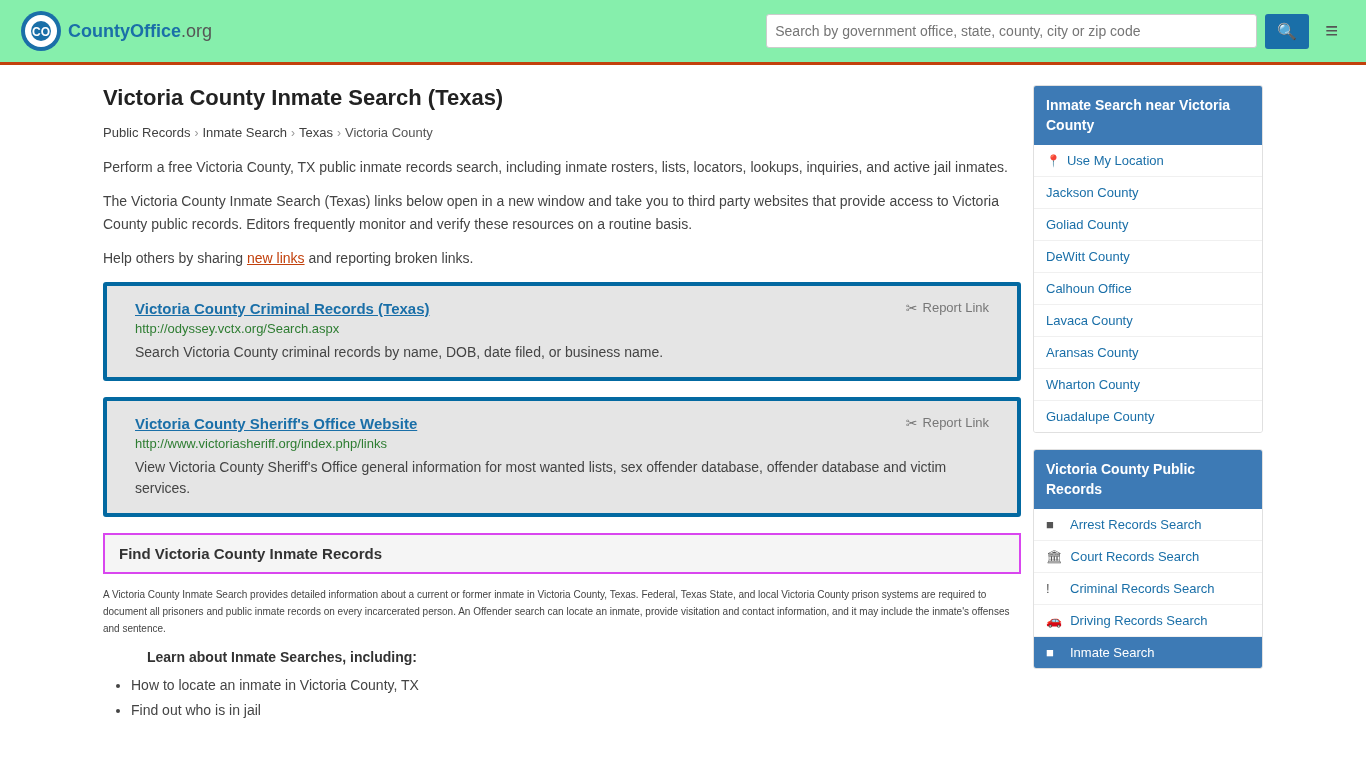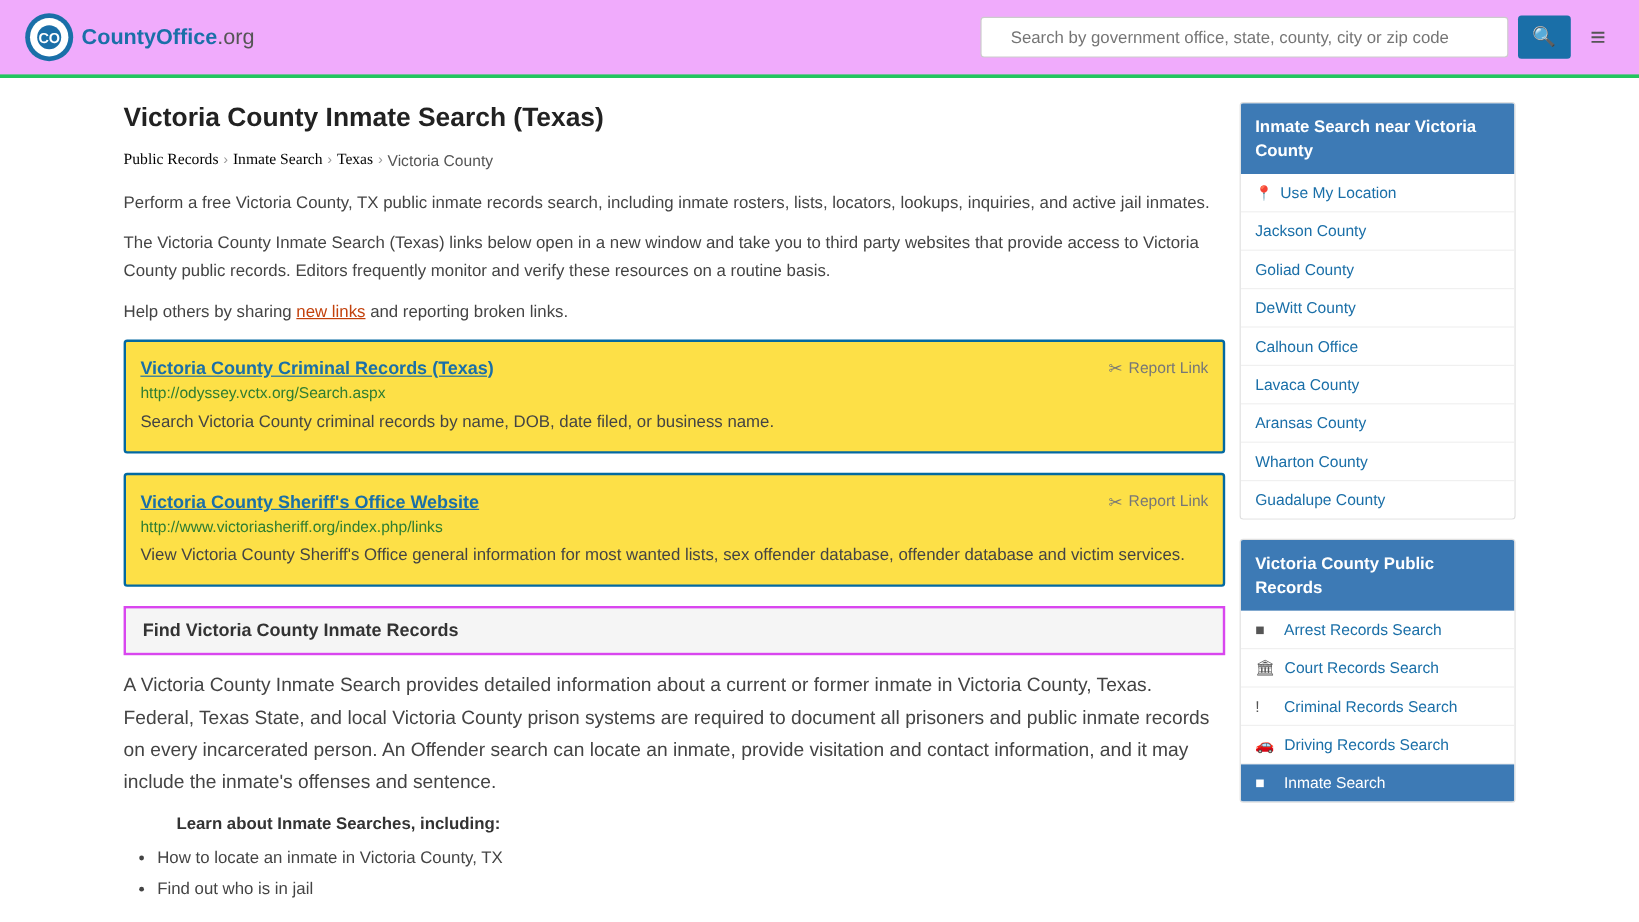--- a/index.html
+++ b/index.html
@@ -1,43 +1,43 @@
 <!DOCTYPE html>
 <html><head>
   <meta charset="utf-8">
   <style>
     * { box-sizing: border-box; margin: 0; padding: 0; }
     body { font-family: Arial, sans-serif; font-size: 14px; color: #333; background: #fff; }
 
     
     .header {
-      background: #f0abfc;
-      border-bottom: 3px solid #22c55e;
+      background: #86efac;
+      border-bottom: 3px solid #c2410c;
       padding: 10px 20px;
       display: flex;
       align-items: center;
       justify-content: space-between;
     }
     .logo-area {
       display: flex;
       align-items: center;
       gap: 6px;
     }
     .logo-icon {
       width: 42px;
       height: 42px;
     }
     .search-area {
       display: flex;
       align-items: center;
       gap: 8px;
     }
     .search-box {
-      width: 440px;
-      padding: 8px 24px;
+      width: 491px;
+      padding: 8px 8px;
       border: 1px solid #ccc;
       border-radius: 3px;
       font-size: 14px;
       color: #999;
     }
     .search-btn {
       background: #1a6fa8;
       border: none;
       color: white;
       padding: 8px 12px;
@@ -82,23 +82,22 @@
     .breadcrumb {
       display: flex;
       align-items: center;
       gap: 4px;
       font-size: 13px;
       color: #1a6fa8;
       margin-bottom: 16px;
       flex-wrap: wrap;
     }
     .breadcrumb a {
-      color: #000000;
+      color: #404040;
       text-decoration: none;
-      font-family: Liberation Serif, serif;
     }
     .breadcrumb .sep {
       color: #999;
       font-size: 12px;
     }
     .breadcrumb .current {
       color: #555;
     }
 
     
@@ -108,25 +107,25 @@
       line-height: 1.6;
       margin-bottom: 12px;
     }
     .desc-text a {
       color: #c2410c;
       text-decoration: underline;
     }
 
     
     .result-card {
-      border: 2px solid #0369a1;
+      border: 4px solid #0369a1;
       border-radius: 3px;
-      padding: 14px 12px;
+      padding: 14px 28px;
       margin-bottom: 16px;
-      background: #fde047;
+      background: #e5e5e5;
     }
     .result-header {
       display: flex;
       justify-content: space-between;
       align-items: flex-start;
       margin-bottom: 4px;
     }
     .result-title {
       font-size: 15px;
       font-weight: bold;
@@ -165,21 +164,21 @@
       padding: 10px 14px;
       font-size: 15px;
       font-weight: bold;
       color: #333;
       margin-bottom: 12px;
       margin-top: 10px;
     }
 
     
     .bottom-text {
-      font-size: 16px;
+      font-size: 10px;
       color: #444;
       line-height: 1.7;
       margin-bottom: 12px;
     }
     .learn-heading {
       font-size: 14px;
       font-weight: bold;
       color: #333;
       margin-bottom: 8px;
       padding-left: 44px;

